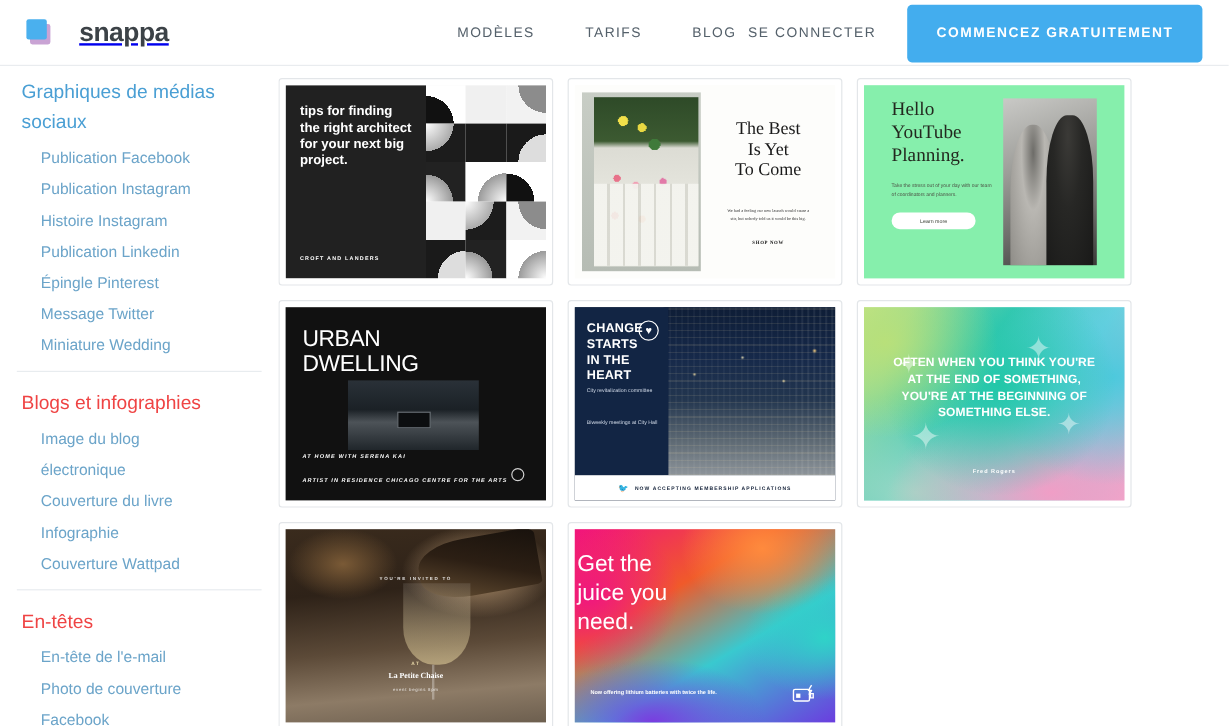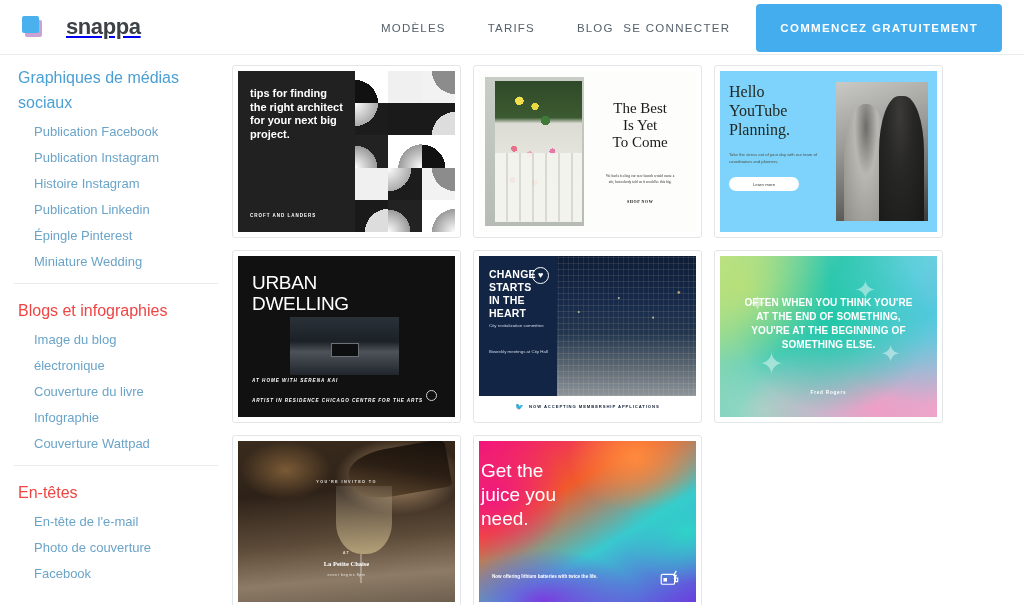--- a/index.html
+++ b/index.html
@@ -189,21 +189,21 @@
     font-family: "Liberation Serif", serif;
     font-size: 3.6px; line-height: 6px; color: #333;
     text-align: center; margin-top: 22px; width: 80%;
   }
   .t3 .sig {
     font-family: "Liberation Serif", serif; font-weight: 700;
     font-size: 4px; letter-spacing: .6px; color: #111; margin-top: 14px;
   }
 
   
-  .t4 { background: #7dd3fc; display: flex; padding: 11px 9px; gap: 8px; justify-content: space-between; }
+  .t4 { background: #86efac; display: flex; padding: 11px 23px; gap: 8px; justify-content: space-between; }
   .t4 .tx { width: 52%; }
   .t4 h3 {
     font-family: "Liberation Serif", serif; font-size: 16px; line-height: 19px;
     color: #23281f; font-weight: 400;
   }
   .t4 .body { font-size: 4.2px; line-height: 7px; color: #4c5345; margin-top: 12px; }
   .t4 .learn {
     margin-top: 12px; width: 70px; height: 14px; background: #fff;
     border-radius: 7px; font-size: 4.4px; color: #3b4136;
     display: flex; align-items: center; justify-content: center; cursor: pointer;
@@ -415,20 +415,21 @@
 
   <aside class="sidebar">
 
     <div class="side-section">
       <div class="side-heading active">Graphiques de médias sociaux</div>
       <a class="side-item" href="#">Publication Facebook</a>
       <a class="side-item" href="#">Publication Instagram</a>
       <a class="side-item" href="#">Histoire Instagram</a>
       <a class="side-item" href="#">Publication Linkedin</a>
       <a class="side-item" href="#">Épingle Pinterest</a>
+      <a class="side-item" href="#">Message Twitter</a>
       <a class="side-item" href="#">Miniature Wedding</a>
     </div>
 
     <div class="side-section">
       <div class="side-heading">Blogs et infographies</div>
       <a class="side-item" href="#">Image du blog</a>
       <a class="side-item" href="#">électronique</a>
       <a class="side-item" href="#">Couverture du livre</a>
       <a class="side-item" href="#">Infographie</a>
       <a class="side-item" href="#">Couverture Wattpad</a>

